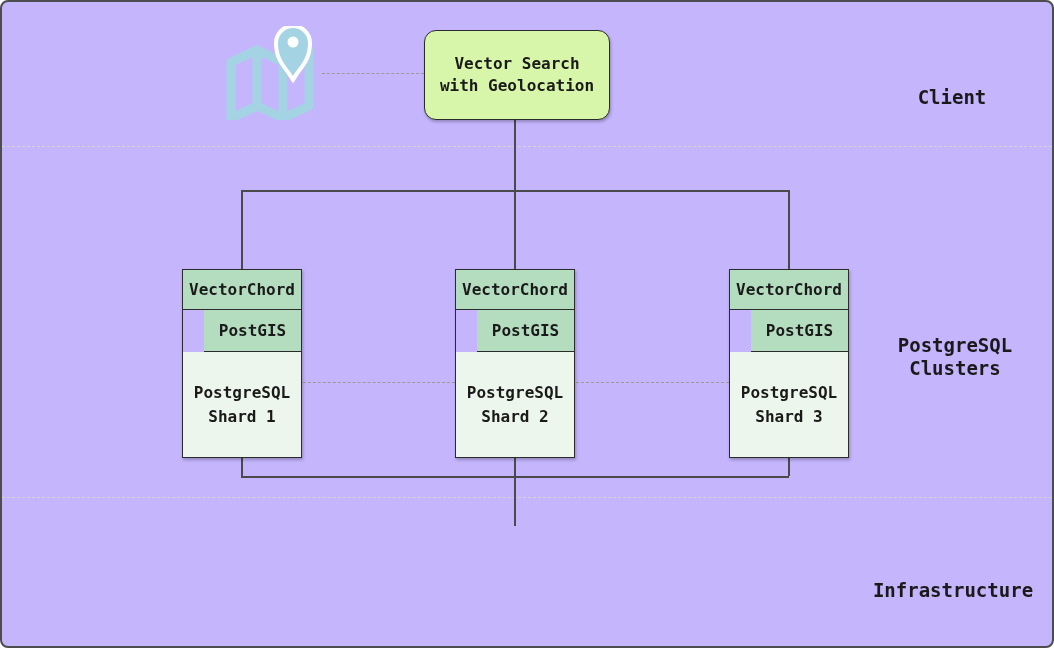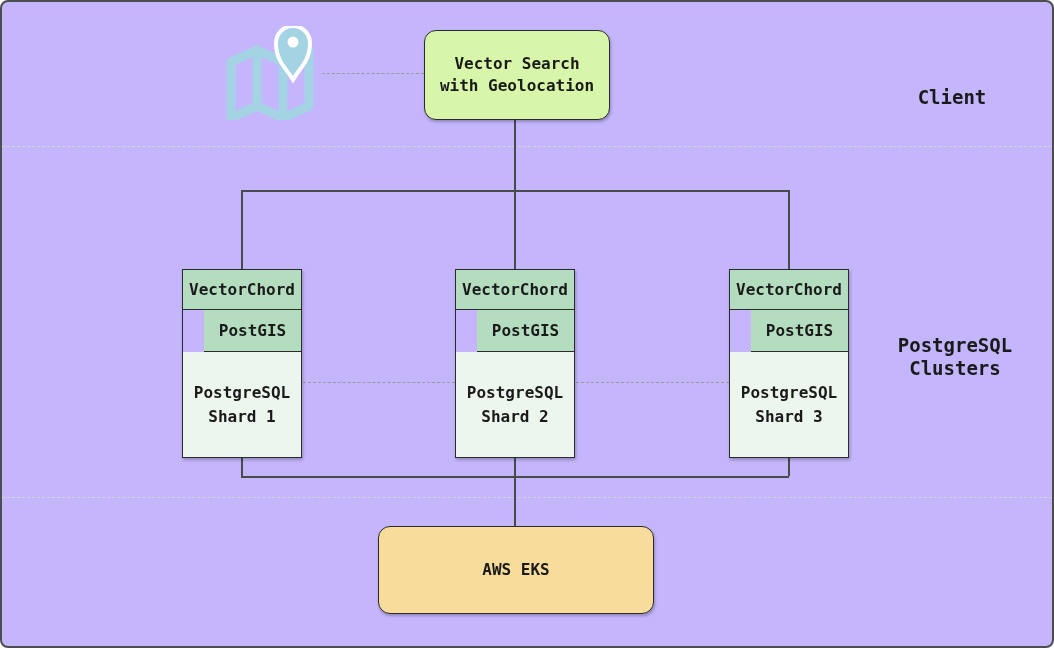--- a/index.html
+++ b/index.html
@@ -194,21 +194,19 @@
     <div class="layer l1">
       <span>VectorChord</span>
     </div>
     <div class="layer l2">
       <span>PostGIS</span>
     </div>
     <div class="body">PostgreSQL
 Shard 3</div>
   </div>
 
-  <div class="node rounded node-eks">
-    <span>AWS EKS</span>
-  </div>
 
   <div class="lane-label lane-label-client">Client</div>
   <div class="lane-label lane-label-clusters">PostgreSQL
 Clusters</div>
+  <div class="lane-label lane-label-infra">Infrastructure</div>
 
 </div>
 
 </body></html>

